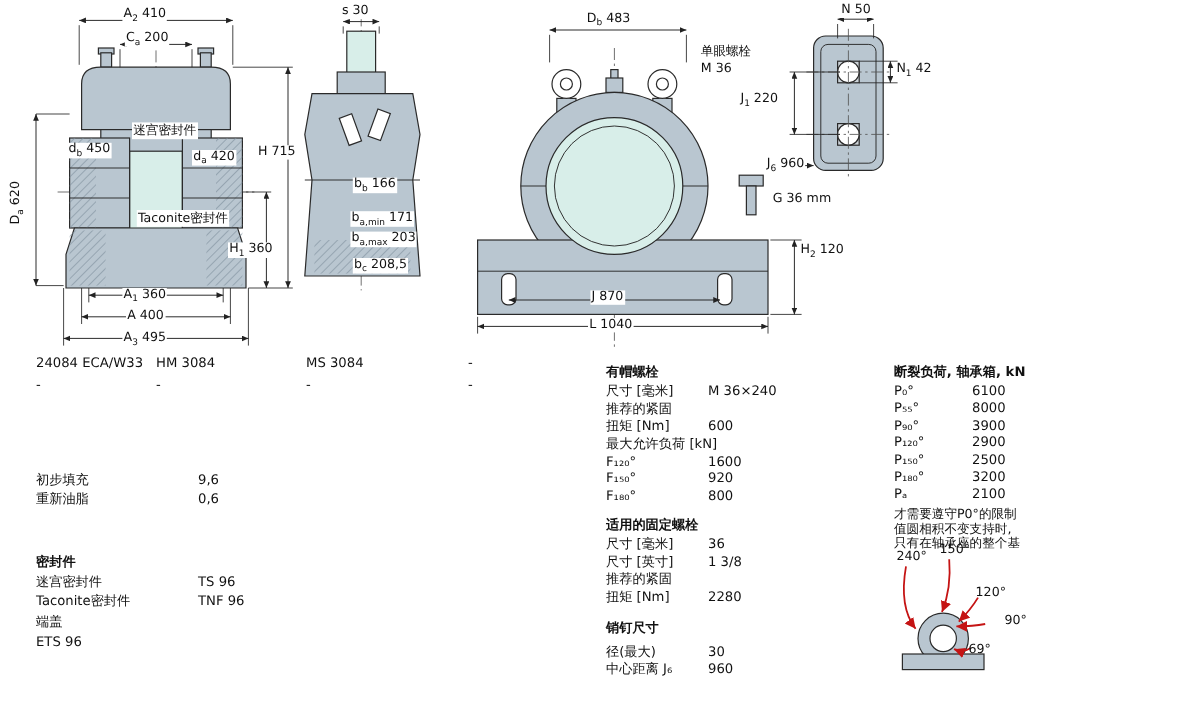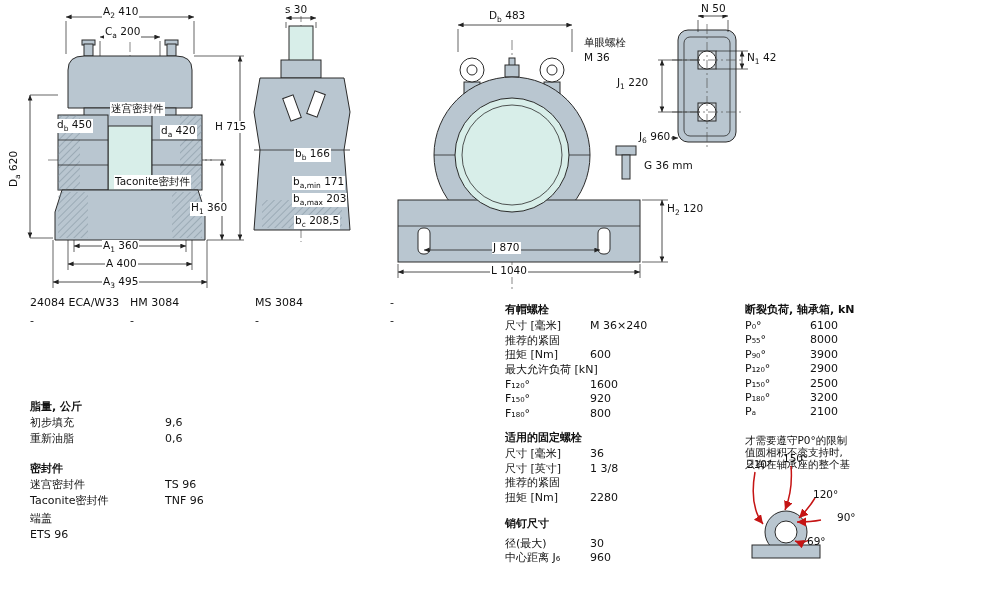--- a/index.html
+++ b/index.html
@@ -14,21 +14,21 @@
   .sec .title{font-weight:bold;height:16px;white-space:nowrap}
   .row{display:flex;height:14.7px;white-space:nowrap}
   .row .rl{width:85px;flex:none}
   .row16{display:flex;height:16px;white-space:nowrap}
   .row16 .rl{width:135px;flex:none}
   .rrow{display:flex;height:14.4px;white-space:nowrap}
   .rrow .rl{width:65px;flex:none}
   .btable-head,.btable-row{display:grid;grid-template-columns:100px 125px 135px 80px;white-space:nowrap}
   .btable-head{font-weight:bold;height:17px;margin-top:12px}
   .btable-row{height:18px}
-  .notes{margin-top:14px;font-size:10.5px;line-height:12px}
+  .notes{margin-top:3px;font-size:10.5px;line-height:12px}
   .ang{position:absolute;font-size:10.5px;white-space:nowrap}
   svg .hs{fill:#b9c6d0;stroke:#2a2a2a;stroke-width:1}
   svg .sh{fill:#d8eee9;stroke:#2a2a2a;stroke-width:1}
   svg .wh{fill:#fff;stroke:#2a2a2a;stroke-width:1}
   svg .pd{fill:#cdd4d9;stroke:#2a2a2a;stroke-width:1}
   svg .dl{stroke:#222;stroke-width:.8;fill:none}
   svg .ext{stroke:#222;stroke-width:.7}
   svg .det{stroke:#2a2a2a;stroke-width:.8;fill:none}
   svg .cl{stroke:#555;stroke-width:.7;stroke-dasharray:10 3 2 3;fill:none}
   svg .ra{stroke:#c51414;stroke-width:1.5;fill:none}
@@ -219,21 +219,20 @@
   </div>
   <div class="btable-row">
     <span>-</span>
     <span>-</span>
     <span>-</span>
     <span>-</span>
   </div>
 </div>
 
 <div class="sec" style="left:30px;top:393px;width:250px">
-  <div class="title" style="margin-top:7px">脂量, 公斤</div>
   <div class="row16">
     <span class="rl">初步填充</span>
     <span class="rv">9,6</span>
   </div>
   <div class="row16">
     <span class="rl">重新油脂</span>
     <span class="rv">0,6</span>
   </div>
 </div>
 
@@ -355,17 +354,17 @@
 <svg class="abs" style="left:735px;top:448px" width="150" height="128" viewBox="0 0 150 128">
   <circle class="hs" cx="51" cy="84" r="21"></circle>
   <rect class="hs" x="17" y="97" width="68" height="13"></rect>
   <circle class="wh" cx="51" cy="84" r="11"></circle>
   <path class="ra" d="M20,24 Q14,58 28,76" marker-end="url(#ra)"></path>
   <path class="ra" d="M56,18 Q58,42 50,62" marker-end="url(#ra)"></path>
   <path class="ra" d="M80,50 Q74,60 64,70" marker-end="url(#ra)"></path>
   <path class="ra" d="M86,72 Q76,74 62,74" marker-end="url(#ra)"></path>
   <path class="ra" d="M74,92 Q68,96 60,93" marker-end="url(#ra)"></path>
 </svg>
-<span class="ang" style="left:747px;top:458px">210°</span>
+<span class="ang" style="left:747px;top:458px">240°</span>
 <span class="ang" style="left:783px;top:452px">150°</span>
 <span class="ang" style="left:813px;top:488px">120°</span>
 <span class="ang" style="left:837px;top:511px">90°</span>
 <span class="ang" style="left:807px;top:535px">69°</span>
 
 </body></html>

